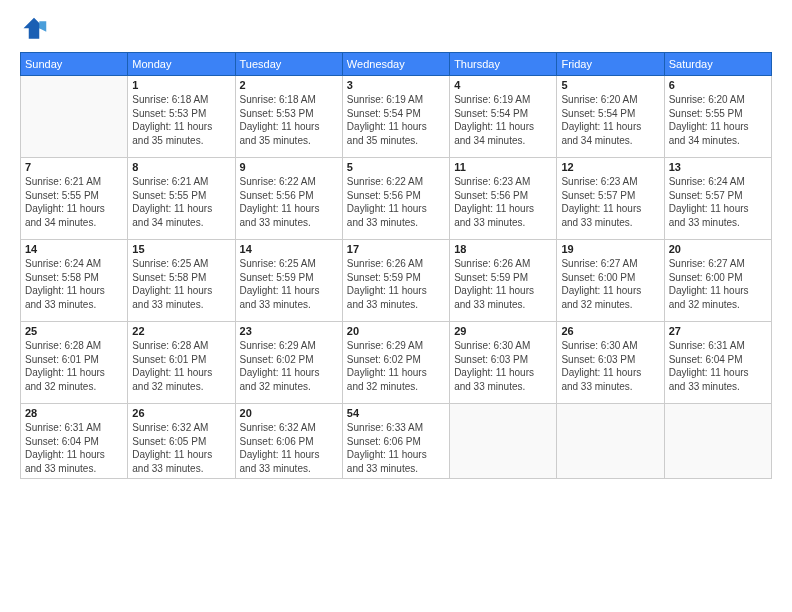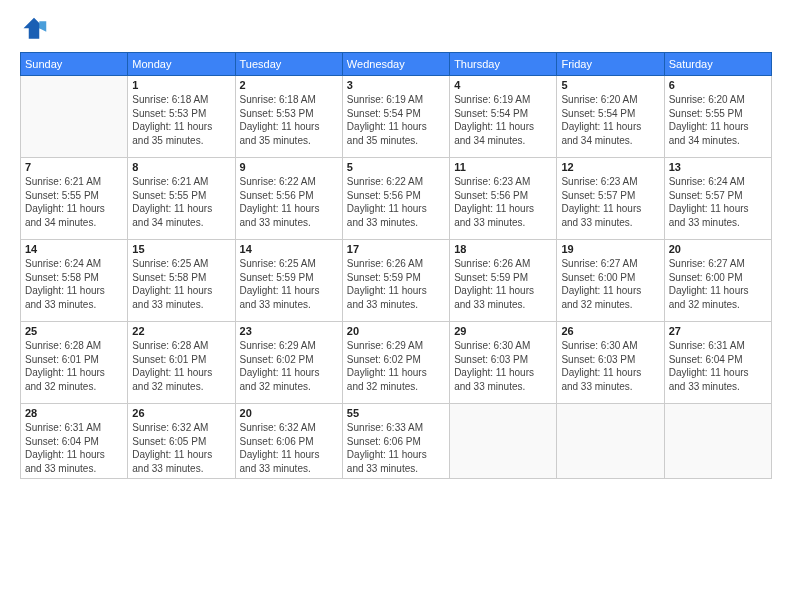--- a/index.html
+++ b/index.html
@@ -253,21 +253,21 @@
           </td>
           <td>
             <span class="day-num">26</span>
             <div class="day-info">Sunrise: 6:32 AM<br>Sunset: 6:05 PM<br>Daylight: 11 hours<br>and 33 minutes.</div>
           </td>
           <td>
             <span class="day-num">20</span>
             <div class="day-info">Sunrise: 6:32 AM<br>Sunset: 6:06 PM<br>Daylight: 11 hours<br>and 33 minutes.</div>
           </td>
           <td>
-            <span class="day-num">55</span>
+            <span class="day-num">54</span>
             <div class="day-info">Sunrise: 6:33 AM<br>Sunset: 6:06 PM<br>Daylight: 11 hours<br>and 33 minutes.</div>
           </td>
           <td class="empty-cell"></td>
           <td class="empty-cell"></td>
           <td class="empty-cell"></td>
         </tr>
       </tbody>
   </table>
 </div>
 

